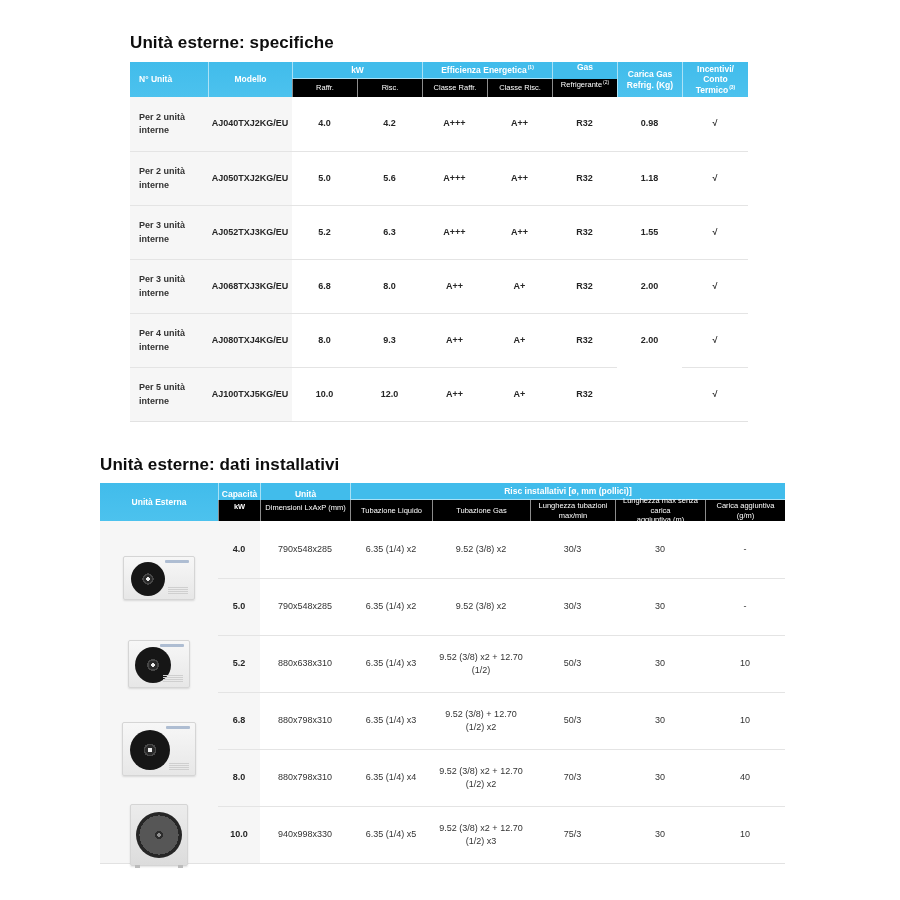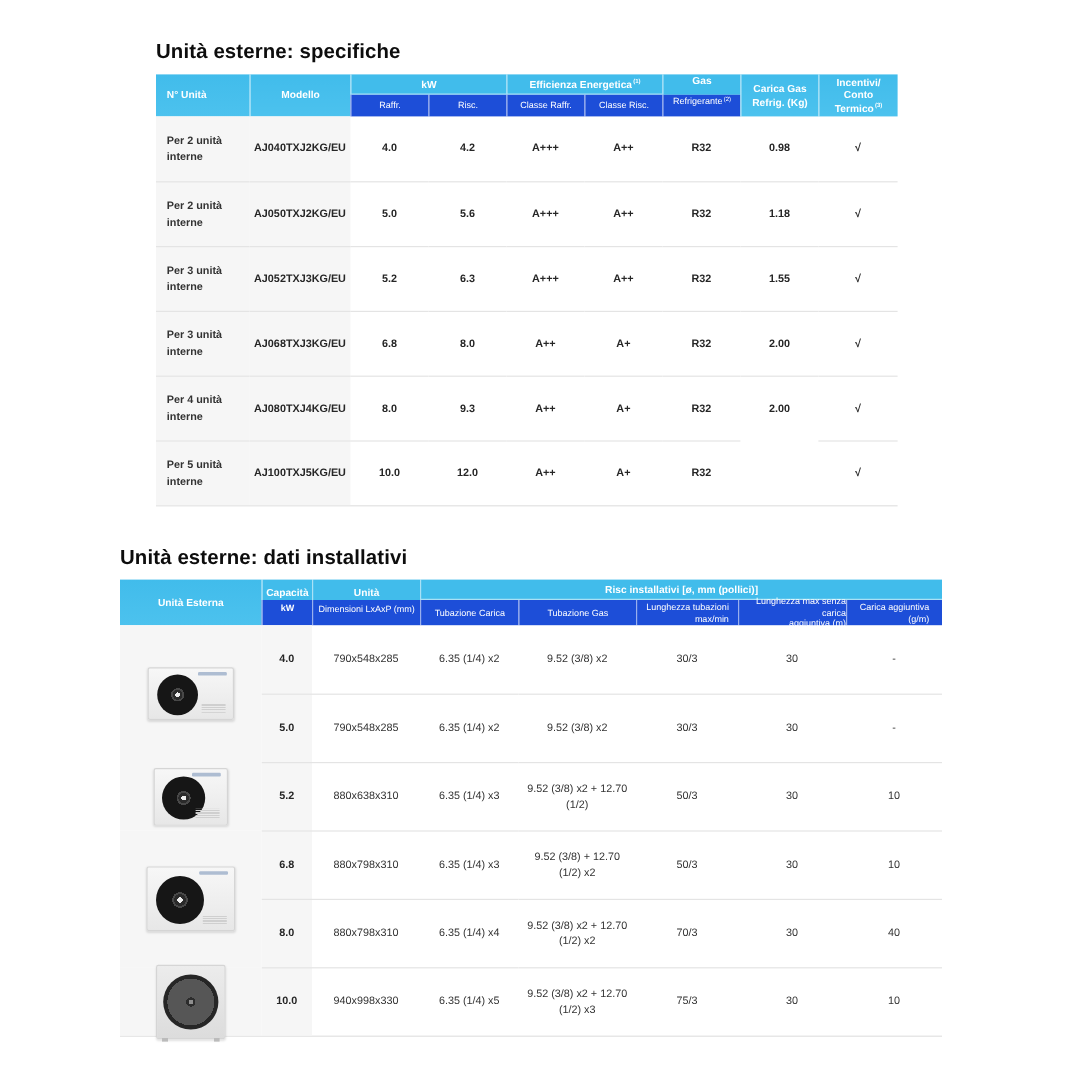--- a/index.html
+++ b/index.html
@@ -7,21 +7,21 @@
   body { font-family:"Liberation Sans", sans-serif; color:#2c2c2c; }
   #page { position:relative; width:900px; height:900px; background:#ffffff; overflow:hidden; }
 
   .sec-title { position:absolute; font-size:17px; font-weight:bold; color:#0d0d0d; letter-spacing:.1px; }
 
   
   .thead { position:absolute; display:grid; }
   .th { color:#ffffff; display:flex; flex-direction:column; align-items:center; justify-content:center;
         text-align:center; line-height:1.25; }
   .th.top  { background:#41bceb; font-weight:bold; font-size:8.5px; }
-  .th.sub  { background:#1d4ed8; font-weight:normal; font-size:7.5px;text-align:right; }
+  .th.sub  { background:#000000; font-weight:normal; font-size:7.5px; }
   .th.span2{ background:linear-gradient(#41bceb,#4cc2ee); font-weight:bold; font-size:8.5px; }
   .th.vline { border-left:1px solid rgba(255,255,255,.55); }
   .th.hline { border-bottom:1px solid rgba(255,255,255,.55); }
   .th.left { align-items:flex-start; text-align:left; padding-left:9px; }
   sup.fn { font-size:5px; vertical-align:super; line-height:0; margin-left:1px; }
 
   
   .tbody { position:absolute; display:grid; border-bottom:1px solid #e2e2e2; }
   .cell { display:flex; align-items:center; justify-content:center; text-align:center;
           font-size:9px; color:#333; white-space:pre-line; line-height:1.5; padding:2px 3px; }
@@ -163,21 +163,21 @@
     <div class="th top vline" style="grid-column:3; grid-row:1; justify-content:flex-end;">
         <span>Unità</span>
       </div>
     <div class="th sub vline" style="grid-column:3; grid-row:2; justify-content:flex-start; padding-top:3px;">
         <span>Dimensioni LxAxP (mm)</span>
       </div>
     <div class="th top vline hline" style="grid-column:4/9; grid-row:1;">
         <span>Risc installativi [ø, mm (pollici)]</span>
       </div>
     <div class="th sub vline" style="grid-column:4; grid-row:2;">
-        <span>Tubazione Carica</span>
+        <span>Tubazione Liquido</span>
       </div>
     <div class="th sub vline" style="grid-column:5; grid-row:2;">
         <span>Tubazione Gas</span>
       </div>
     <div class="th sub vline" style="grid-column:6; grid-row:2; white-space:pre-line;"><span style="white-space:pre-line">Lunghezza tubazioni
 max/min</span></div>
     <div class="th sub vline" style="grid-column:7; grid-row:2;">
         <span style="white-space:pre-line">Lunghezza max senza carica
 aggiuntiva (m)</span>
       </div>

